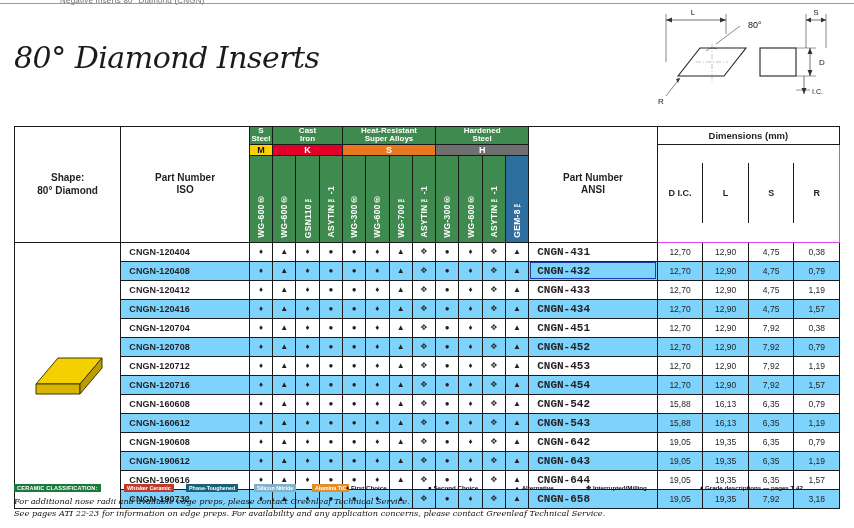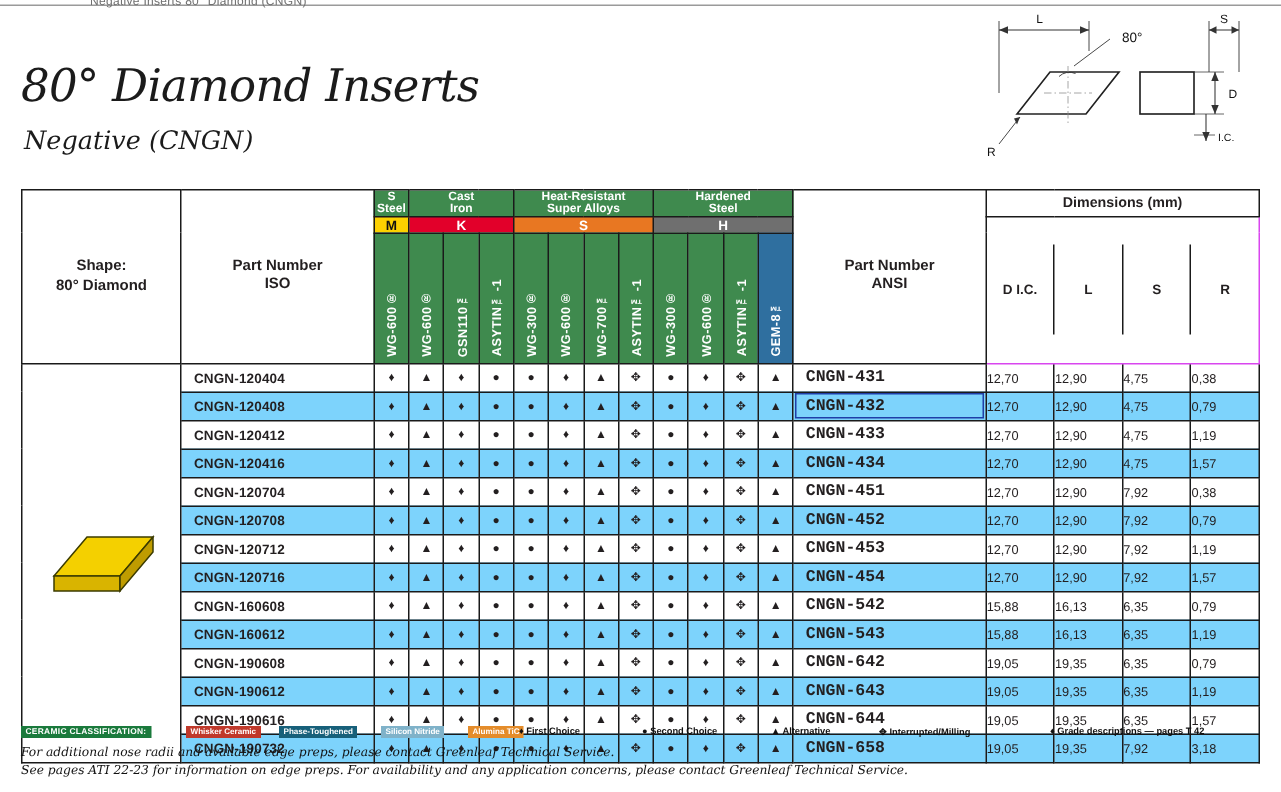--- a/index.html
+++ b/index.html
@@ -65,21 +65,21 @@
     font-weight:bold;font-size:10px;line-height:1.3;
   }
   .pn-hdr{width:126px;text-align:center;vertical-align:middle;font-weight:bold;font-size:10px;line-height:1.25;}
   .dims-hdr{text-align:center;font-weight:bold;font-size:9.5px;}
   .dim-col{width:44px;text-align:center;font-weight:bold;font-size:9px;}
 
   .row td{height:18px;}
   .row .pn{padding-left:8px;font-weight:bold;font-size:9px;letter-spacing:.1px;white-space:nowrap;}
   .row .pn2{padding-left:8px;font-weight:bold;font-size:11px;white-space:nowrap;font-family:Liberation Mono, monospace;}
   .row .sym{text-align:center;font-size:8px;width:22px;}
-  .row .dim{font-size:8.5px;width:44px;}
+  .row .dim{text-align:center;font-size:8.5px;width:44px;}
   .alt{background:#7dd3fc;}
   .shape-img-cell{background:#ffffff;}
 
   .hl{outline:1.6px solid #1f3fa8;outline-offset:-2px;}
 
   
   .insert-pic{width:100px;height:62px;position:relative;margin:0 auto;}
 
   
   .legend{
@@ -103,21 +103,20 @@
 </style>
 </head>
 <body>
 
 <div class="page">
 
   <div class="top-rule"></div>
   <div class="top-crumb">Negative Inserts   80° Diamond (CNGN)</div>
 
   <div class="title">80° Diamond Inserts</div>
-  <div class="subtitle">Negative (CNGN)</div>
 
   <div class="drawing">
     <svg width="230" height="115" viewBox="0 0 230 115">
 
       <line x1="46" y1="10" x2="46" y2="58" stroke="#333" stroke-width="0.6"></line>
       <line x1="106" y1="10" x2="106" y2="30" stroke="#333" stroke-width="0.6"></line>
       <line x1="46" y1="16" x2="106" y2="16" stroke="#333" stroke-width="0.7"></line>
       <polygon points="46,16 52,13.5 52,18.5" fill="#333"></polygon>
       <polygon points="106,16 100,13.5 100,18.5" fill="#333"></polygon>
       <text x="73" y="11" font-size="8" font-family="Liberation Sans, sans-serif" fill="#111" text-anchor="middle">L</text>

